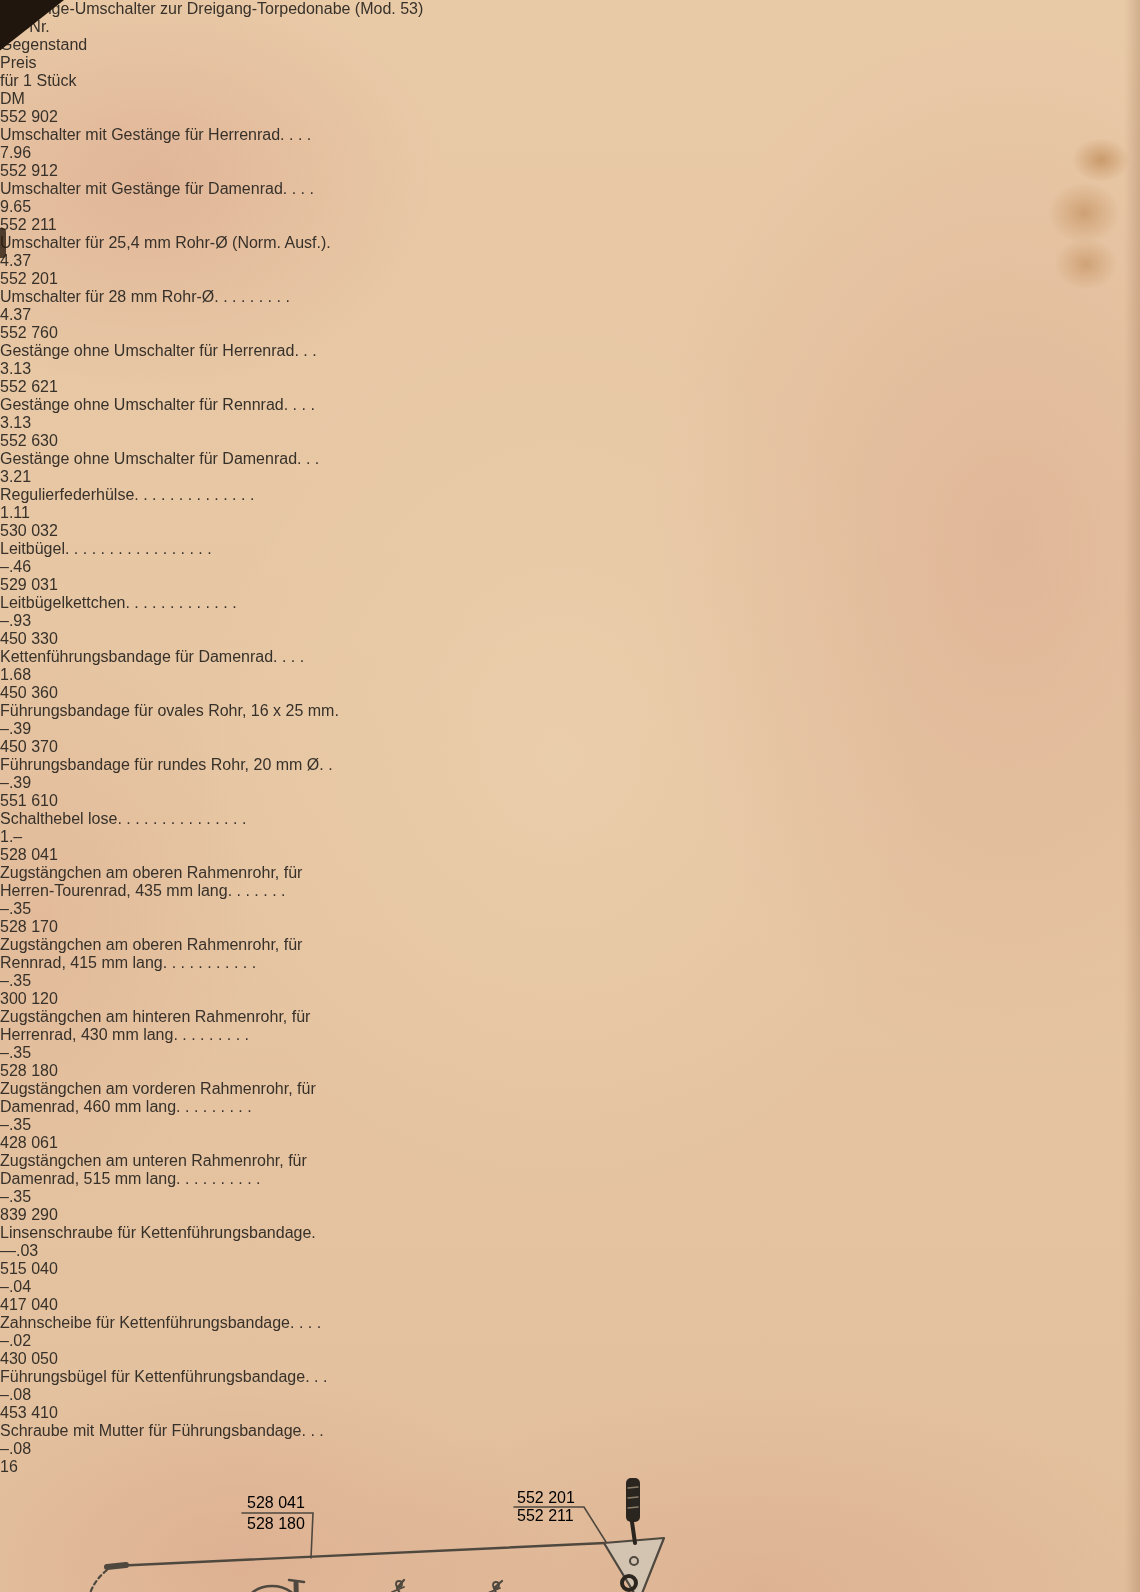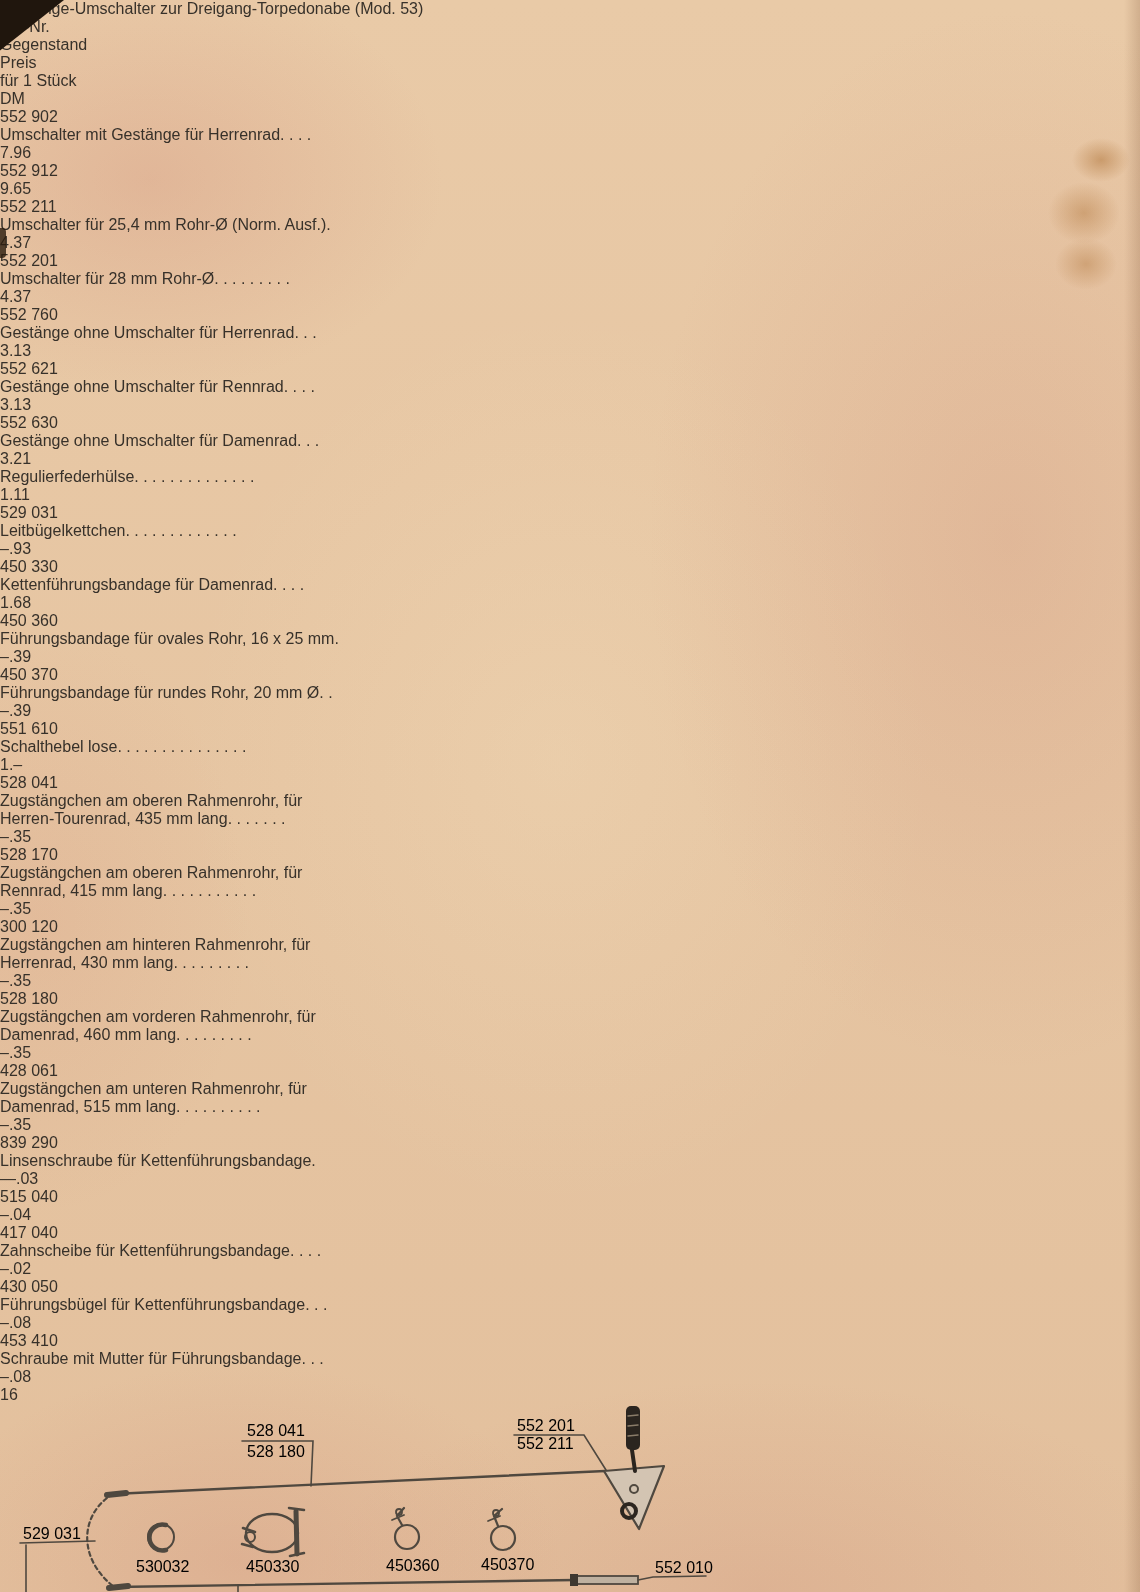--- a/index.html
+++ b/index.html
@@ -110,20 +110,23 @@
     <div class="rows">
         <div class="trow">
           <div class="cell-nr">552 902</div>
           <div class="cell-desc">
             <div class="dline"><span>Umschalter mit Gestänge für Herrenrad</span><span class="dots">. . . .</span></div>
           </div>
           <div class="cell-price">7.96</div>
         </div>
         <div class="trow">
           <div class="cell-nr">552 912</div>
+          <div class="cell-desc">
+            <div class="dline"><span>Umschalter mit Gestänge für Damenrad</span><span class="dots">. . . .</span></div>
+          </div>
           <div class="cell-price">9.65</div>
         </div>
         <div class="trow">
           <div class="cell-nr">552 211</div>
           <div class="cell-desc">
             <div class="dline"><span>Umschalter für 25,4 mm Rohr-Ø (Norm. Ausf.)</span><span class="dots">.</span></div>
           </div>
           <div class="cell-price">4.37</div>
         </div>
         <div class="trow">
@@ -152,20 +155,27 @@
           <div class="cell-desc">
             <div class="dline"><span>Gestänge ohne Umschalter für Damenrad</span><span class="dots">. . .</span></div>
           </div>
           <div class="cell-price">3.21</div>
         </div>
         <div class="trow">
           <div class="cell-desc">
             <div class="dline"><span>Regulierfederhülse</span><span class="dots">. . . . . . . . . . . . . .</span></div>
           </div>
           <div class="cell-price">1.11</div>
+        </div>
+        <div class="trow">
+          <div class="cell-nr">530 032</div>
+          <div class="cell-desc">
+            <div class="dline"><span>Leitbügel</span><span class="dots">. . . . . . . . . . . . . . . . .</span></div>
+          </div>
+          <div class="cell-price">–.46</div>
         </div>
         <div class="trow">
           <div class="cell-nr">529 031</div>
           <div class="cell-desc">
             <div class="dline"><span>Leitbügelkettchen</span><span class="dots">. . . . . . . . . . . . .</span></div>
           </div>
           <div class="cell-price">–.93</div>
         </div>
         <div class="trow">
           <div class="cell-nr">450 330</div>

